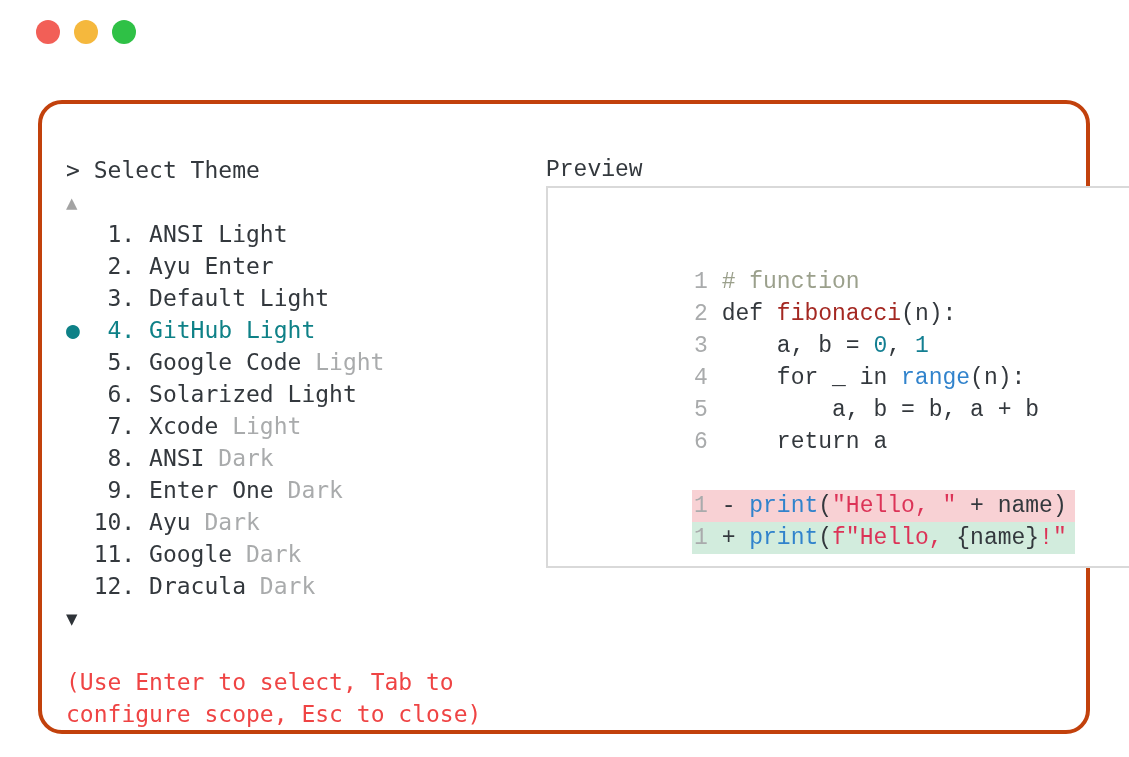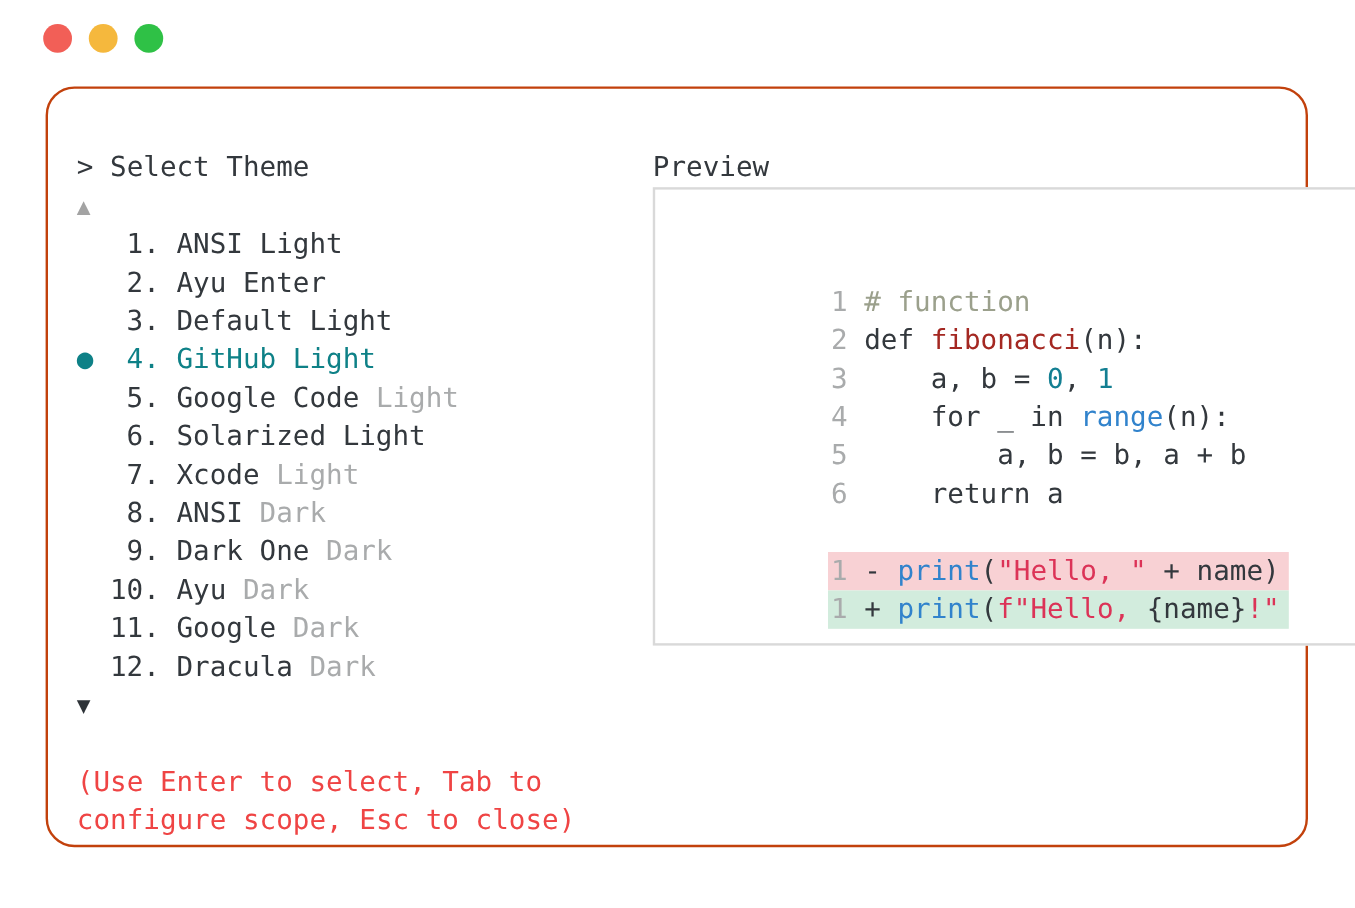--- a/index.html
+++ b/index.html
@@ -7,25 +7,25 @@
   body { font-family:"DejaVu Sans Mono","Liberation Mono",monospace; color:#33383d; }
 
   
   .traffic-lights { position:absolute; left:36px; top:20px; display:flex; gap:14px; }
   .dot { width:24px; height:24px; border-radius:50%; }
   .dot.red    { background:#f25f57; }
   .dot.yellow { background:#f5b83d; }
   .dot.green  { background:#2fc146; }
 
   
-  .app-window { position:absolute; left:38px; top:72px; width:1052px; height:634px;
-    border:2px solid #c2410c; border-radius:24px; background:#fff; }
+  .app-window { position:absolute; left:38px; top:100px; width:1052px; height:634px;
+    border:4px solid #c2410c; border-radius:24px; background:#fff; }
 
   .left-col  { position:absolute; left:24px; top:50px; width:460px; }
-  .right-col { position:absolute; left:504px; top:50px; width:521px; }
+  .right-col { position:absolute; left:504px; top:50px; width:521px;font-family:Liberation Mono, monospace; }
 
   .line32 { height:32px; line-height:32px; font-size:23px; }
 
   .prompt { color:#33383d; }
   .scroll-up   { color:#a3a3a3; font-size:19px; }
   .scroll-down { color:#2e3338; font-size:19px; }
 
   .theme-row { display:flex; height:32px; line-height:32px; font-size:23px; cursor:default; }
   .theme-row .marker { width:1ch; color:#0e8187; }
   .theme-row .num    { width:4ch; text-align:right; }
@@ -117,21 +117,21 @@
         </div>
         <div class="theme-row">
           <span class="marker"></span>
           <span class="num">8.</span>
           <span class="label">ANSI</span>
           <span class="suffix">Dark</span>
         </div>
         <div class="theme-row">
           <span class="marker"></span>
           <span class="num">9.</span>
-          <span class="label">Dark One</span>
+          <span class="label">Enter One</span>
           <span class="suffix">Dark</span>
         </div>
         <div class="theme-row">
           <span class="marker"></span>
           <span class="num">10.</span>
           <span class="label">Ayu</span>
           <span class="suffix">Dark</span>
         </div>
         <div class="theme-row">
           <span class="marker"></span>

